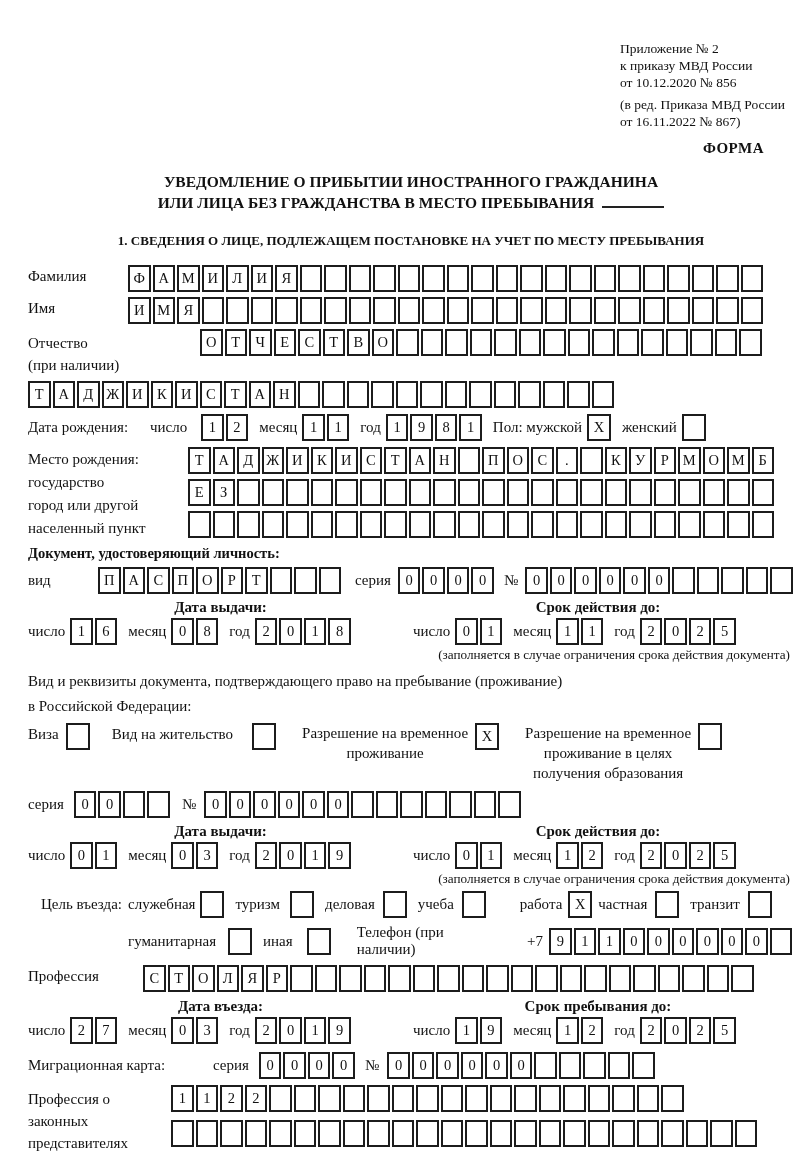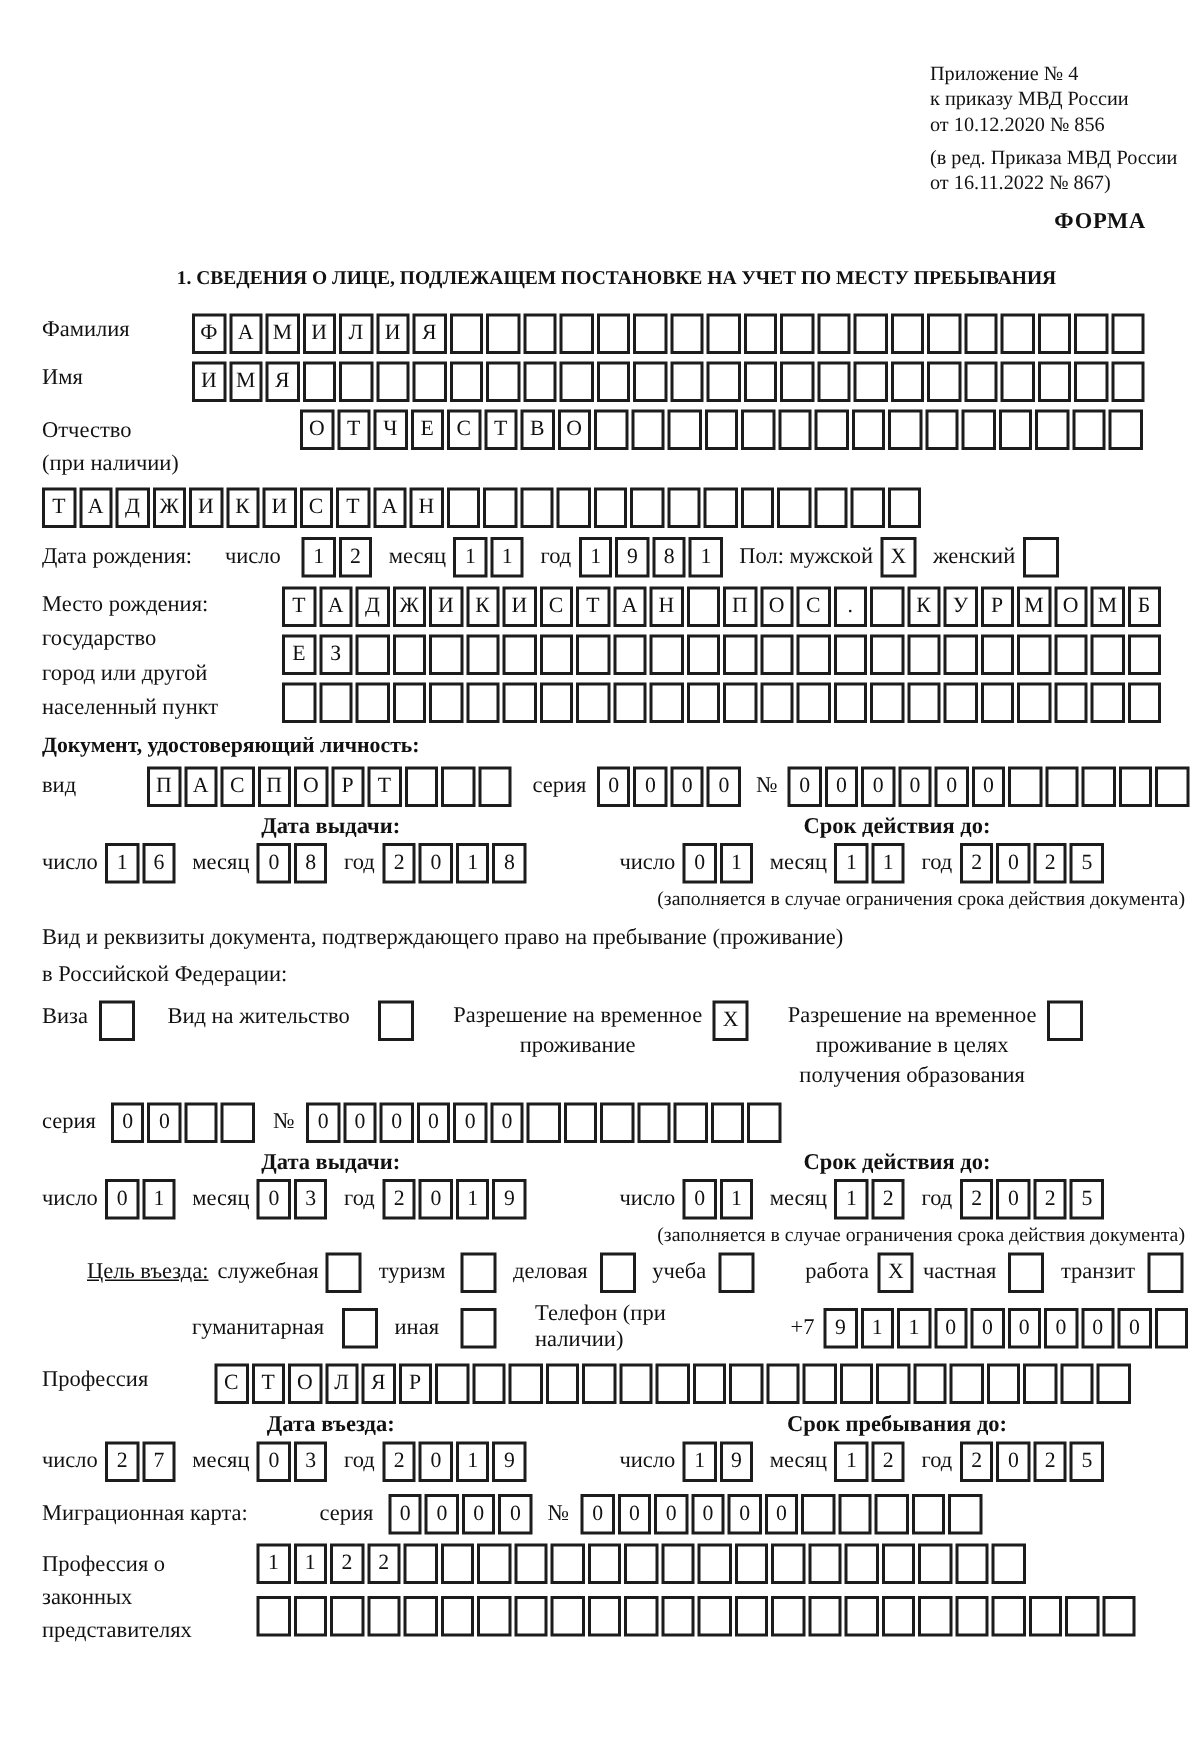--- a/index.html
+++ b/index.html
@@ -38,29 +38,33 @@
   .docheading{text-align:left;font-weight:bold;font-size:14.5px;margin:4px 0 5px 0;}
   .stack{line-height:22px;}
   .mb2{margin-bottom:2px;}
 </style>
 </head>
 <body>
 
 <div class="page">
 
   <div class="appendix">
-    <div>Приложение № 4</div>
+    <div>Приложение № 2</div>
     <div>к приказу МВД России</div>
     <div>от 10.12.2020 № 856</div>
     <div class="gap">(в ред. Приказа МВД России</div>
     <div>от 16.11.2022 № 867)</div>
   </div>
 
   <div class="forma">ФОРМА</div>
 
+  <div class="title">
+    <div>УВЕДОМЛЕНИЕ О ПРИБЫТИИ ИНОСТРАННОГО ГРАЖДАНИНА</div>
+    <div><span>ИЛИ ЛИЦА БЕЗ ГРАЖДАНСТВА В МЕСТО ПРЕБЫВАНИЯ</span><span class="blank-line"></span></div>
+  </div>
 
   <div class="sec-heading">1. СВЕДЕНИЯ О ЛИЦЕ, ПОДЛЕЖАЩЕМ ПОСТАНОВКЕ НА УЧЕТ ПО МЕСТУ ПРЕБЫВАНИЯ</div>
 
   <div class="rows">
 
     <div class="row">
       <span class="lbl w100">Фамилия</span>
       <span class="cells">
           <span class="cell">Ф</span>
           <span class="cell">А</span>
@@ -496,21 +500,21 @@
               <span class="cell">0</span>
               <span class="cell">2</span>
               <span class="cell">5</span>
             </span>
         </span>
       </div>
       <div class="note">(заполняется в случае ограничения срока действия документа)</div>
     </div>
 
     <div class="row" style="align-items:center;margin-top:4px;">
-      <span class="lbl" style="padding-top:0;margin-left:30px;margin-right:6px;text-decoration:underline;">Цель въезда:</span>
+      <span class="lbl" style="padding-top:0;margin-left:13px;margin-right:6px;">Цель въезда:</span>
       <span class="dlabel" style="">служебная</span>
       <span class="cells checkbox">
           <span class="cell"></span>
         </span>
       <span class="dlabel ml" style="margin-right:10px;">туризм</span>
       <span class="cells checkbox">
           <span class="cell"></span>
         </span>
       <span class="dlabel ml" style="margin-right:8px;">деловая</span>
       <span class="cells checkbox">

